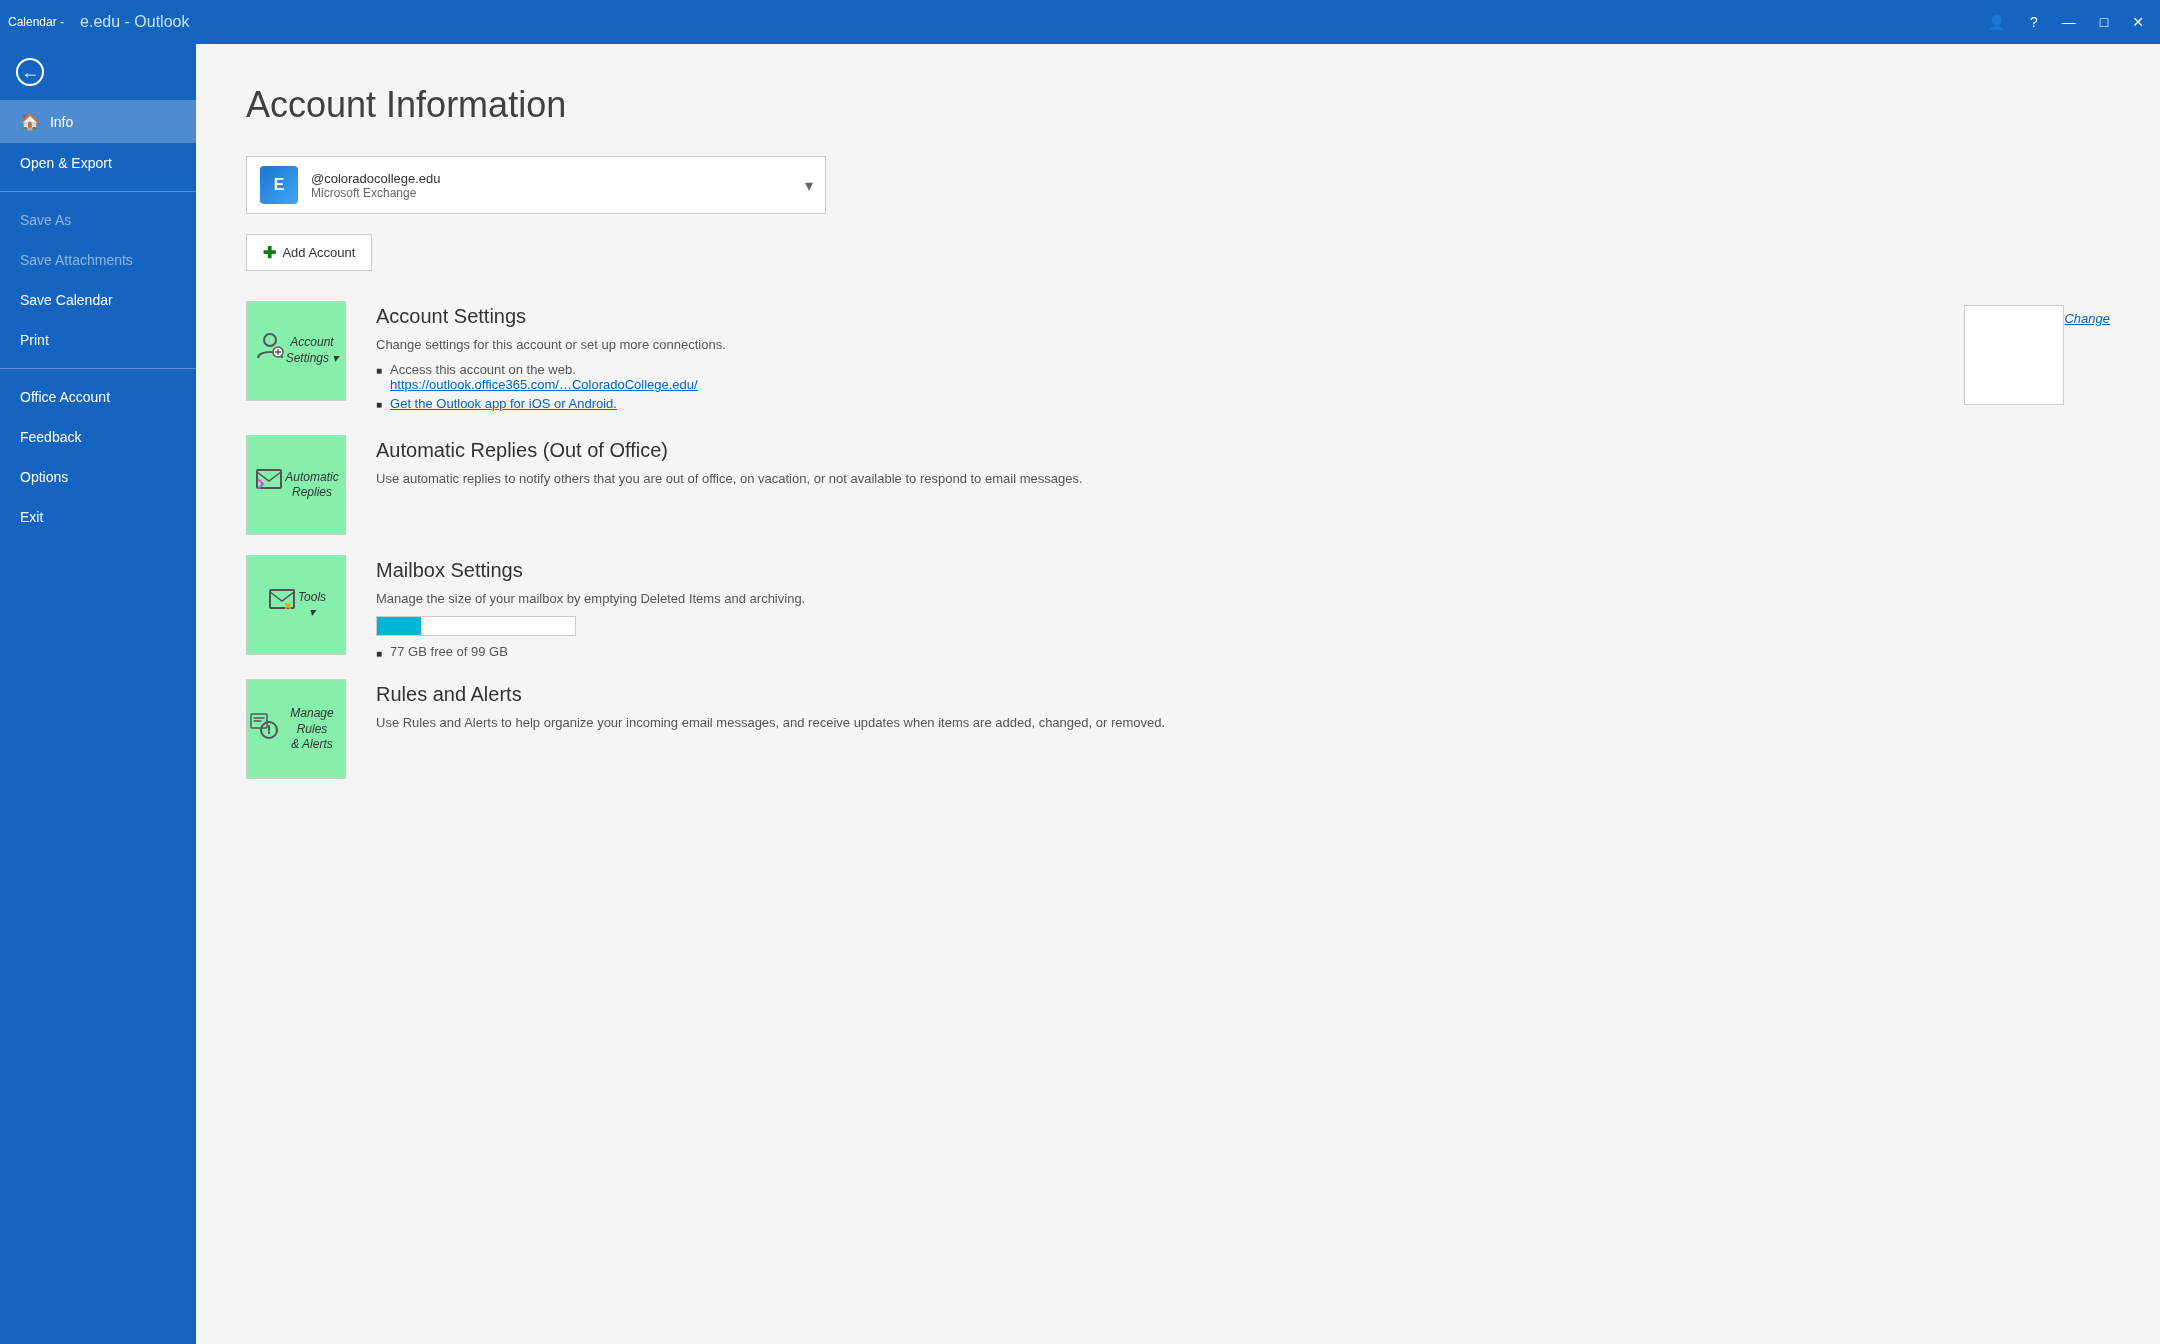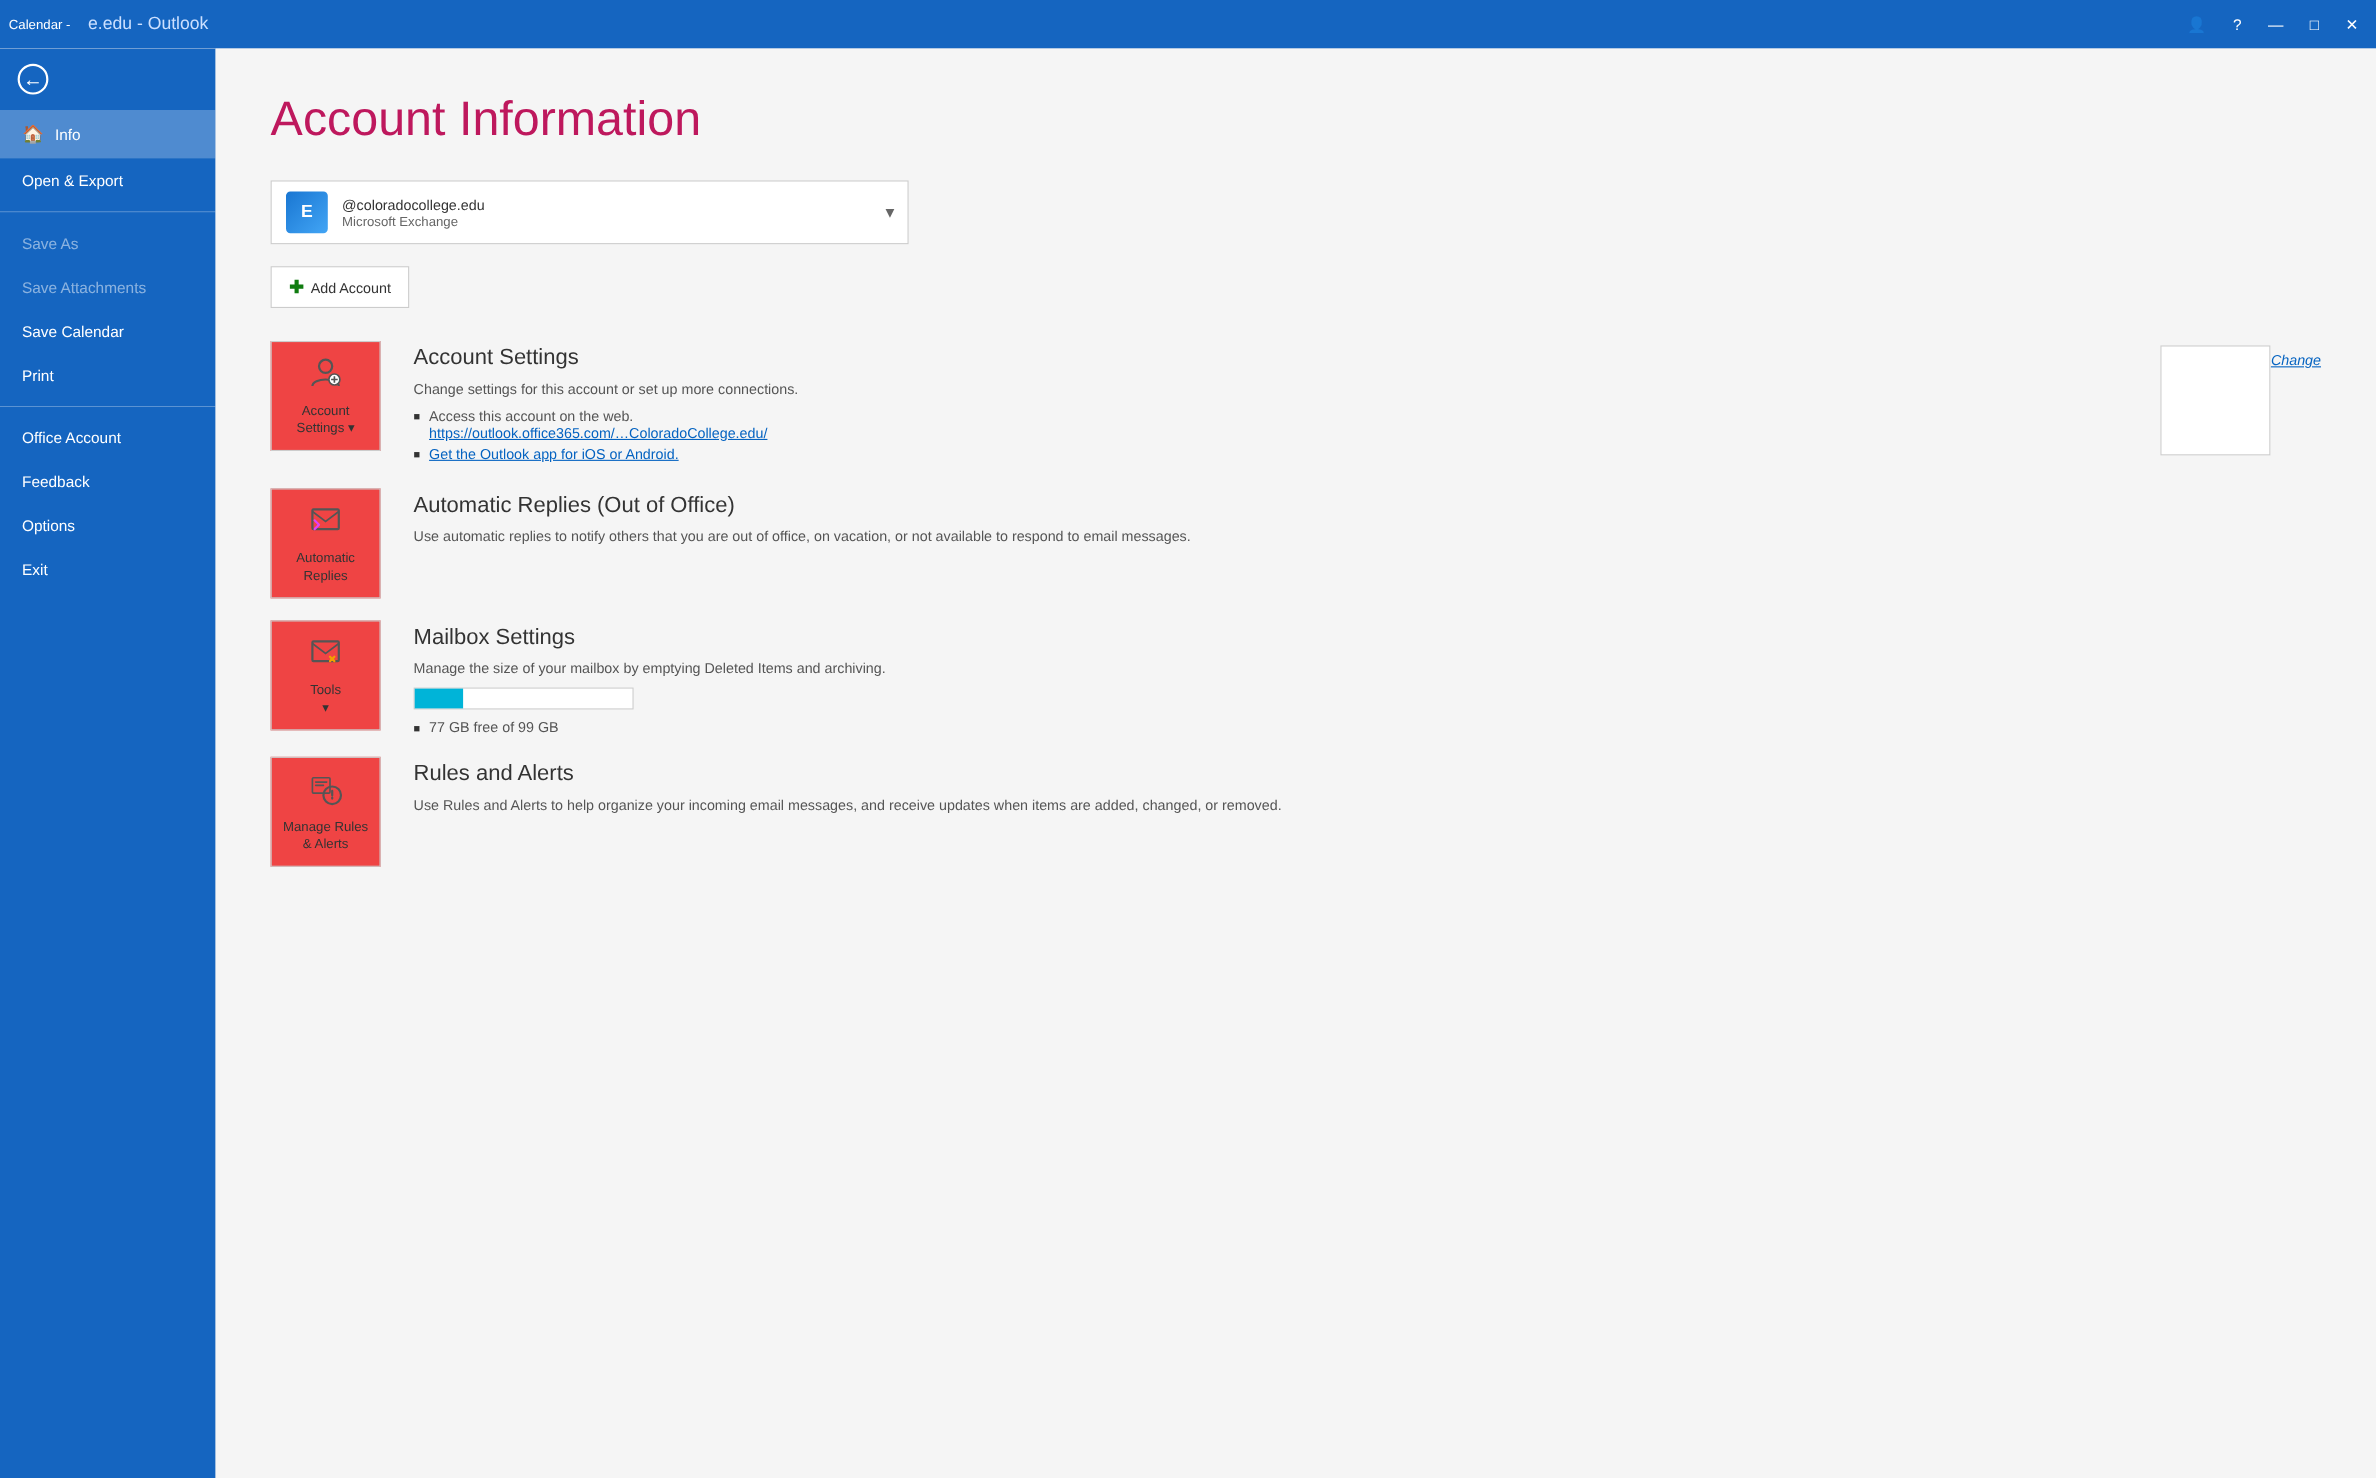--- a/index.html
+++ b/index.html
@@ -38,21 +38,21 @@
     .sidebar-item.disabled { color: rgba(255,255,255,0.5); cursor: default; }
     .sidebar-divider { border: none; border-top: 1px solid rgba(255,255,255,0.3); margin: 8px 0; }
     .sidebar-icon { font-size: 16px; }
 
     
     .content-area {
       flex: 1; background: #f5f5f5; overflow-y: auto; padding: 40px 50px;
     }
 
     .page-title {
-      font-size: 44px; font-weight: 300; color: #be185d; margin-bottom: 30px;
+      font-size: 36px; font-weight: 300; color: #404040; margin-bottom: 30px;
     }
 
     
     .account-selector {
       display: flex; align-items: center; border: 1px solid #ccc; background: white;
       padding: 8px 12px; width: 580px; margin-bottom: 20px; cursor: pointer;
     }
     .exchange-icon {
       width: 40px; height: 40px; margin-right: 12px; flex-shrink: 0;
       display: flex; align-items: center; justify-content: center;
@@ -75,23 +75,23 @@
       width: fit-content;
     }
     .plus-icon { color: #107c10; font-size: 16px; font-weight: bold; }
 
     
     .section-card {
       display: flex; align-items: flex-start; margin-bottom: 20px;
       background: transparent;
     }
     .card-icon-box {
-      width: 100px; height: 100px; border: 1px solid #ccc; background: #ef4444;
-      display: flex; flex-direction: column; align-items: center; justify-content: center;
-      flex-shrink: 0; margin-right: 30px; cursor: pointer;
+      width: 100px; height: 100px; border: 1px solid #ccc; background: #86efac;
+      display: flex; flex-direction: row; align-items: center; justify-content: center;
+      flex-shrink: 0; margin-right: 30px; cursor: pointer; font-style: italic;
     }
     .card-icon { font-size: 28px; color: #555; margin-bottom: 4px; }
     .card-icon-label { font-size: 12px; color: #333; text-align: center; line-height: 1.3; }
     .card-content { flex: 1; padding-top: 4px; }
     .card-title { font-size: 20px; color: #333; margin-bottom: 8px; font-weight: 400; }
     .card-desc { font-size: 13px; color: #555; margin-bottom: 8px; line-height: 1.4; }
     .card-list { list-style: none; padding: 0; margin-left: 0; }
     .card-list li {
       font-size: 13px; color: #555; margin-bottom: 4px;
       display: flex; align-items: flex-start; gap: 8px;

